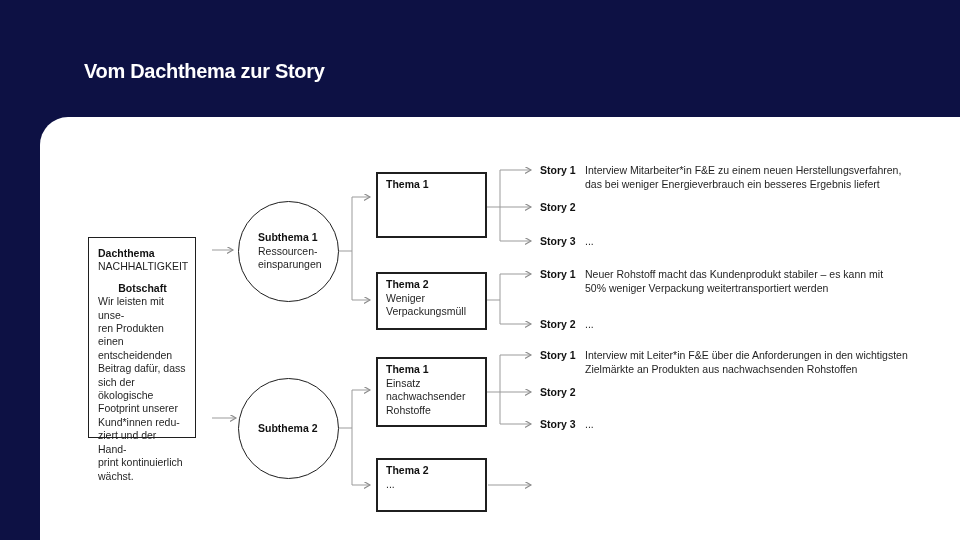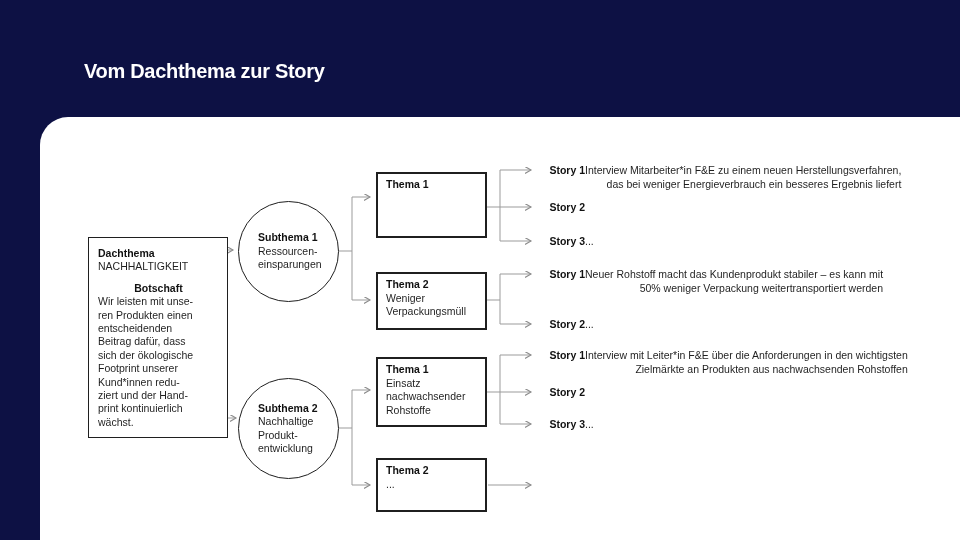--- a/index.html
+++ b/index.html
@@ -18,21 +18,21 @@
     background:#ffffff;border-top-left-radius:28px;
   }
   .diagram{position:absolute;left:0;top:0;width:960px;height:540px;}
   svg.connectors{position:absolute;left:0;top:0;pointer-events:none;}
 
   .node{
     position:absolute;box-sizing:border-box;background:#fff;
     color:#1f1f1f;font-size:10.5px;line-height:13.4px;
   }
   .root-box{
-    left:88px;top:237px;width:140px;height:201px;
+    left:88px;top:237px;width:108px;height:201px;
     border:1.5px solid #1f1f1f;padding:9px 8px 16px 9px;
   }
   .circle{
     border:1.5px solid #1f1f1f;border-radius:50%;
     width:101px;height:101px;display:flex;align-items:center;
     padding-left:19px;box-sizing:border-box;line-height:13.5px;
   }
   .circle-1{left:238px;top:201px;}
   .circle-2{left:238px;top:378px;}
   .thema{
@@ -43,21 +43,21 @@
   .thema-2{top:272px;height:58px;}
   .thema-3{top:357px;height:70px;}
   .thema-4{top:458px;height:54px;}
 
   .b{font-weight:700;color:#111;}
   .mt{margin-top:8px;text-align:center;}
   .prelines{white-space:pre-line;}
 
   .srow{
     position:absolute;left:540px;display:flex;align-items:flex-start;
-    font-size:10.5px;line-height:14px;color:#1f1f1f;text-align:right;
+    font-size:10.5px;line-height:14px;color:#1f1f1f;
   }
   .srow .slabel{font-weight:700;color:#111;width:45px;flex:0 0 45px;}
   .srow .stext{white-space:pre-line;}
   .g1s1{top:163px;} .g1s2{top:200px;} .g1s3{top:234px;}
   .g2s1{top:267px;} .g2s2{top:317px;}
   .g3s1{top:348px;} .g3s2{top:385px;} .g3s3{top:417px;}
 </style>
 </head>
 <body>
 
@@ -126,23 +126,20 @@
   <div class="node circle circle-1">
     <div>
       <div class="b">Subthema 1</div>
       <div class="prelines">Ressourcen-
 einsparungen</div>
     </div>
   </div>
   <div class="node circle circle-2">
     <div>
       <div class="b">Subthema 2</div>
-      <div class="prelines">Nachhaltige
-Produkt-
-entwicklung</div>
     </div>
   </div>
 
   <div class="node thema thema-1">
     <div class="b">Thema 1</div>
   </div>
   <div class="node thema thema-2">
     <div class="b">Thema 2</div>
     <div class="prelines">Weniger
 Verpackungsmüll</div>

